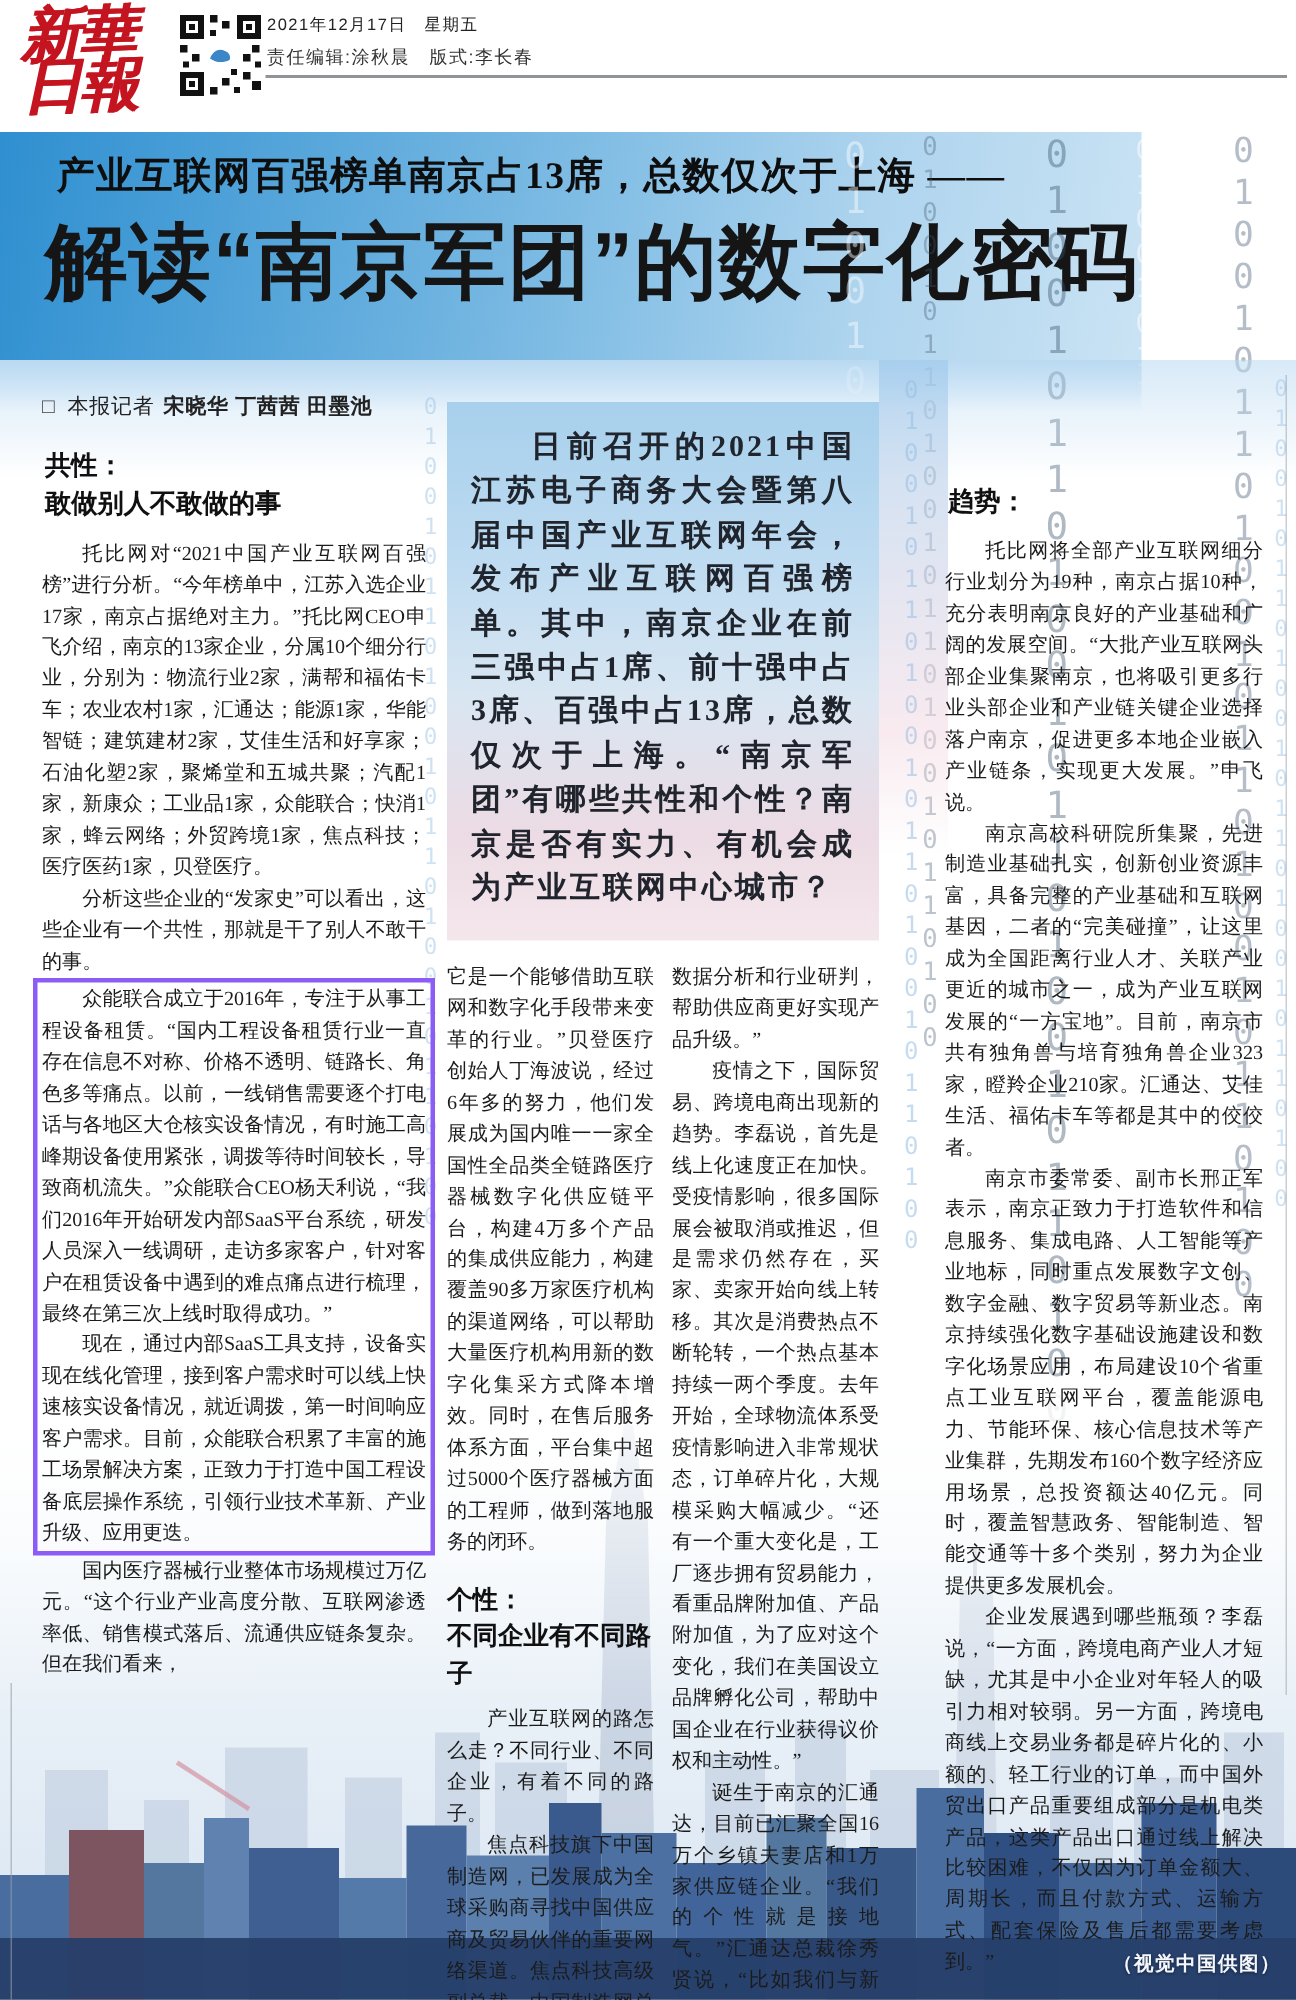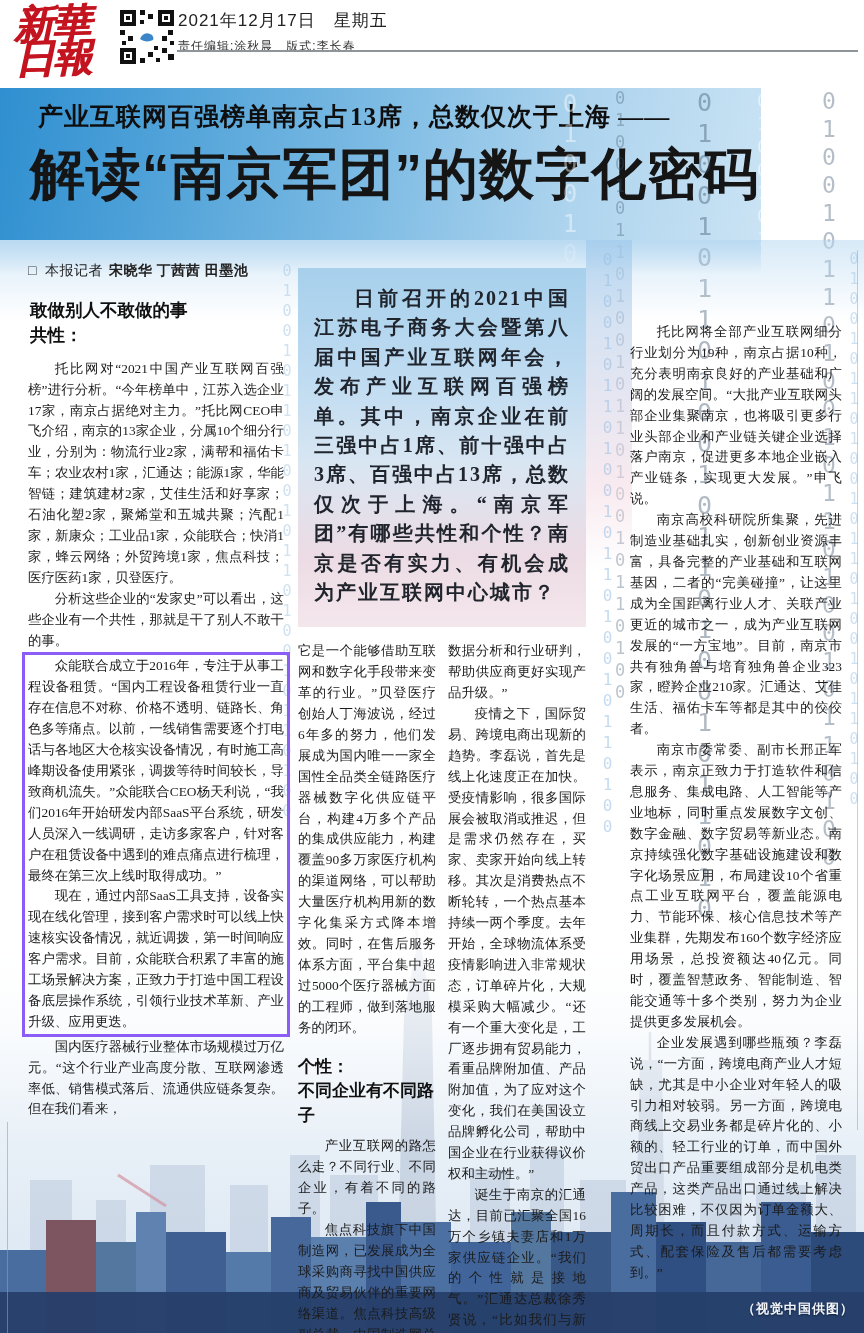--- a/index.html
+++ b/index.html
@@ -6,21 +6,21 @@
   .page{position:relative;width:864px;height:1333px;margin:0 auto;background:#ffffff;overflow:hidden;
         font-family:"Liberation Serif","DejaVu Serif",serif;color:#1c1c1c;}
 
   
   .masthead{position:absolute;left:14px;top:6px;width:100px;height:70px;
             font-family:"DejaVu Serif",serif;font-weight:900;font-style:italic;
             font-size:40px;line-height:.85;color:#c41420;transform:rotate(-2deg);
             text-shadow:1px 0 #c41420;letter-spacing:-2px;}
   .qr{position:absolute;left:118px;top:8px;}
   .dateblock{position:absolute;left:178px;top:9px;font-family:"Liberation Sans","DejaVu Sans",sans-serif;}
-  .dateline{font-size:17px;color:#222;letter-spacing:1px;}
+  .dateline{font-size:11px;color:#222;letter-spacing:1px;}
   .editline{font-size:12px;color:#333;margin-top:6px;letter-spacing:1px;}
   .header-rule{position:absolute;left:177px;top:50px;width:681px;height:2px;background:#8f9498;}
 
   
   .banner{position:absolute;left:0;top:88px;width:761px;height:152px;
           background:linear-gradient(100deg,#2f8fd0 0%,#55a5da 25%,#7fbce4 50%,#aed4ee 75%,#cae3f4 100%);}
   .banner:after{content:"";position:absolute;left:0;bottom:-34px;width:100%;height:34px;
           background:linear-gradient(180deg,#bddcf2,rgba(255,255,255,0));}
   .kicker{position:absolute;left:38px;top:12px;font-size:25px;font-weight:bold;color:#0e0e0e;
           font-family:"Liberation Serif","DejaVu Serif",serif;letter-spacing:1px;}
@@ -208,22 +208,22 @@
   </div>
 
   <div class="content">
     <div class="cols">
 
       <div class="col1">
         <div class="byline">
           <span class="marker">□</span><span>本报记者</span><span class="authors">宋晓华 丁茜茜 田墨池</span>
         </div>
         <div class="sec-head">
+          <span>共性：</span>
           <span>敢做别人不敢做的事</span>
-          <span>共性：</span>
         </div>
         <div>
             <p class="para">托比网对“2021中国产业互联网百强榜”进行分析。“今年榜单中，江苏入选企业17家，南京占据绝对主力。”托比网CEO申飞介绍，南京的13家企业，分属10个细分行业，分别为：物流行业2家，满帮和福佑卡车；农业农村1家，汇通达；能源1家，华能智链；建筑建材2家，艾佳生活和好享家；石油化塑2家，聚烯堂和五城共聚；汽配1家，新康众；工业品1家，众能联合；快消1家，蜂云网络；外贸跨境1家，焦点科技；医疗医药1家，贝登医疗。</p>
             <p class="para">分析这些企业的“发家史”可以看出，这些企业有一个共性，那就是干了别人不敢干的事。</p>
           </div>
         <div class="redbox">
             <p class="para">众能联合成立于2016年，专注于从事工程设备租赁。“国内工程设备租赁行业一直存在信息不对称、价格不透明、链路长、角色多等痛点。以前，一线销售需要逐个打电话与各地区大仓核实设备情况，有时施工高峰期设备使用紧张，调拨等待时间较长，导致商机流失。”众能联合CEO杨天利说，“我们2016年开始研发内部SaaS平台系统，研发人员深入一线调研，走访多家客户，针对客户在租赁设备中遇到的难点痛点进行梳理，最终在第三次上线时取得成功。”</p>
             <p class="para">现在，通过内部SaaS工具支持，设备实现在线化管理，接到客户需求时可以线上快速核实设备情况，就近调拨，第一时间响应客户需求。目前，众能联合积累了丰富的施工场景解决方案，正致力于打造中国工程设备底层操作系统，引领行业技术革新、产业升级、应用更迭。</p>
           </div>
         <div>
@@ -252,20 +252,21 @@
                 <p class="para noindent">数据分析和行业研判，帮助供应商更好实现产品升级。”</p>
                 <p class="para">疫情之下，国际贸易、跨境电商出现新的趋势。李磊说，首先是线上化速度正在加快。受疫情影响，很多国际展会被取消或推迟，但是需求仍然存在，买家、卖家开始向线上转移。其次是消费热点不断轮转，一个热点基本持续一两个季度。去年开始，全球物流体系受疫情影响进入非常规状态，订单碎片化，大规模采购大幅减少。“还有一个重大变化是，工厂逐步拥有贸易能力，看重品牌附加值、产品附加值，为了应对这个变化，我们在美国设立品牌孵化公司，帮助中国企业在行业获得议价权和主动性。”</p>
                 <p class="para">诞生于南京的汇通达，目前已汇聚全国16万个乡镇夫妻店和1万家供应链企业。“我们的个性就是接地气。”汇通达总裁徐秀贤说，“比如我们与新能源汽车品牌哪吒汽车合作，以安徽为试点市场，经过近一年的探索，产业互联网在下沉市场卖车的优势不断显现。今年1-2月，试水区域安徽临泉县的新能源汽车上牌量跃升至安徽第一。”</p>
               </div>
           </div>
         </div>
       </div>
 
       <div class="col4">
         <div class="sec-head">
+          <span>趋势：</span>
         </div>
         <div>
             <p class="para">托比网将全部产业互联网细分行业划分为19种，南京占据10种，充分表明南京良好的产业基础和广阔的发展空间。“大批产业互联网头部企业集聚南京，也将吸引更多行业头部企业和产业链关键企业选择落户南京，促进更多本地企业嵌入产业链条，实现更大发展。”申飞说。</p>
             <p class="para">南京高校科研院所集聚，先进制造业基础扎实，创新创业资源丰富，具备完整的产业基础和互联网基因，二者的“完美碰撞”，让这里成为全国距离行业人才、关联产业更近的城市之一，成为产业互联网发展的“一方宝地”。目前，南京市共有独角兽与培育独角兽企业323家，瞪羚企业210家。汇通达、艾佳生活、福佑卡车等都是其中的佼佼者。</p>
             <p class="para">南京市委常委、副市长邢正军表示，南京正致力于打造软件和信息服务、集成电路、人工智能等产业地标，同时重点发展数字文创、数字金融、数字贸易等新业态。南京持续强化数字基础设施建设和数字化场景应用，布局建设10个省重点工业互联网平台，覆盖能源电力、节能环保、核心信息技术等产业集群，先期发布160个数字经济应用场景，总投资额达40亿元。同时，覆盖智慧政务、智能制造、智能交通等十多个类别，努力为企业提供更多发展机会。</p>
             <p class="para">企业发展遇到哪些瓶颈？李磊说，“一方面，跨境电商产业人才短缺，尤其是中小企业对年轻人的吸引力相对较弱。另一方面，跨境电商线上交易业务都是碎片化的、小额的、轻工行业的订单，而中国外贸出口产品重要组成部分是机电类产品，这类产品出口通过线上解决比较困难，不仅因为订单金额大、周期长，而且付款方式、运输方式、配套保险及售后都需要考虑到。”</p>
           </div>
       </div>
 
     </div>

